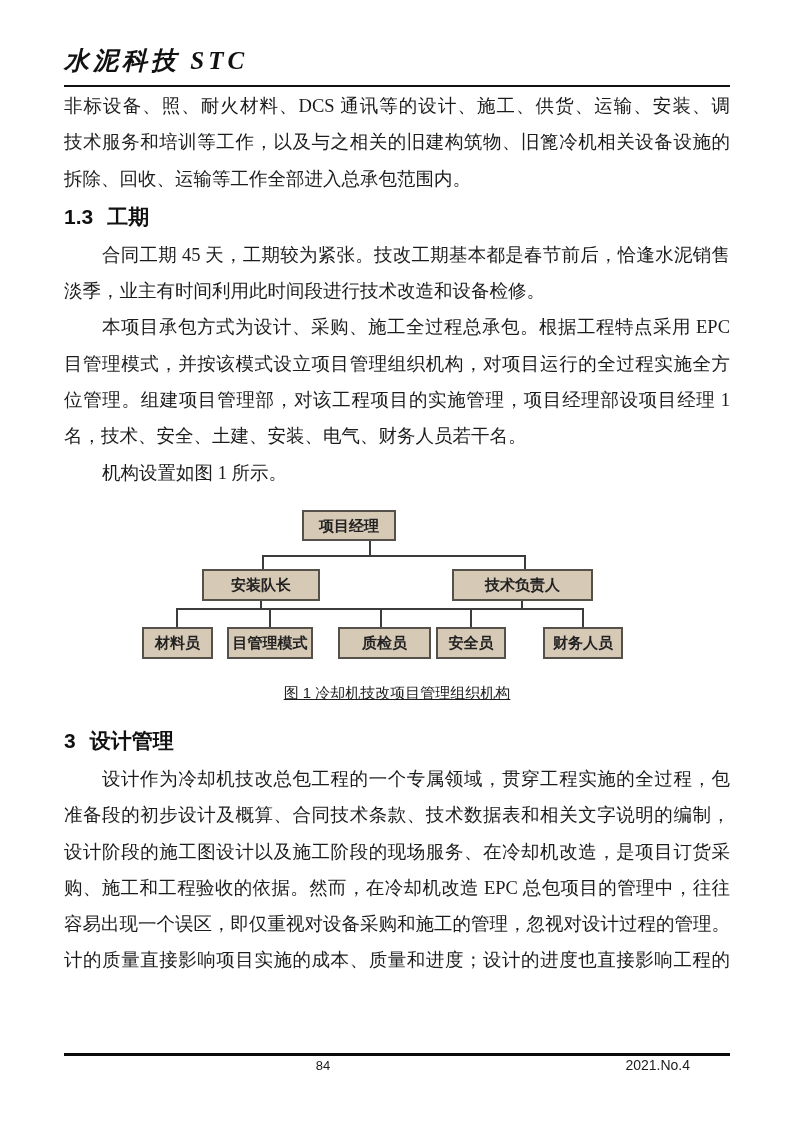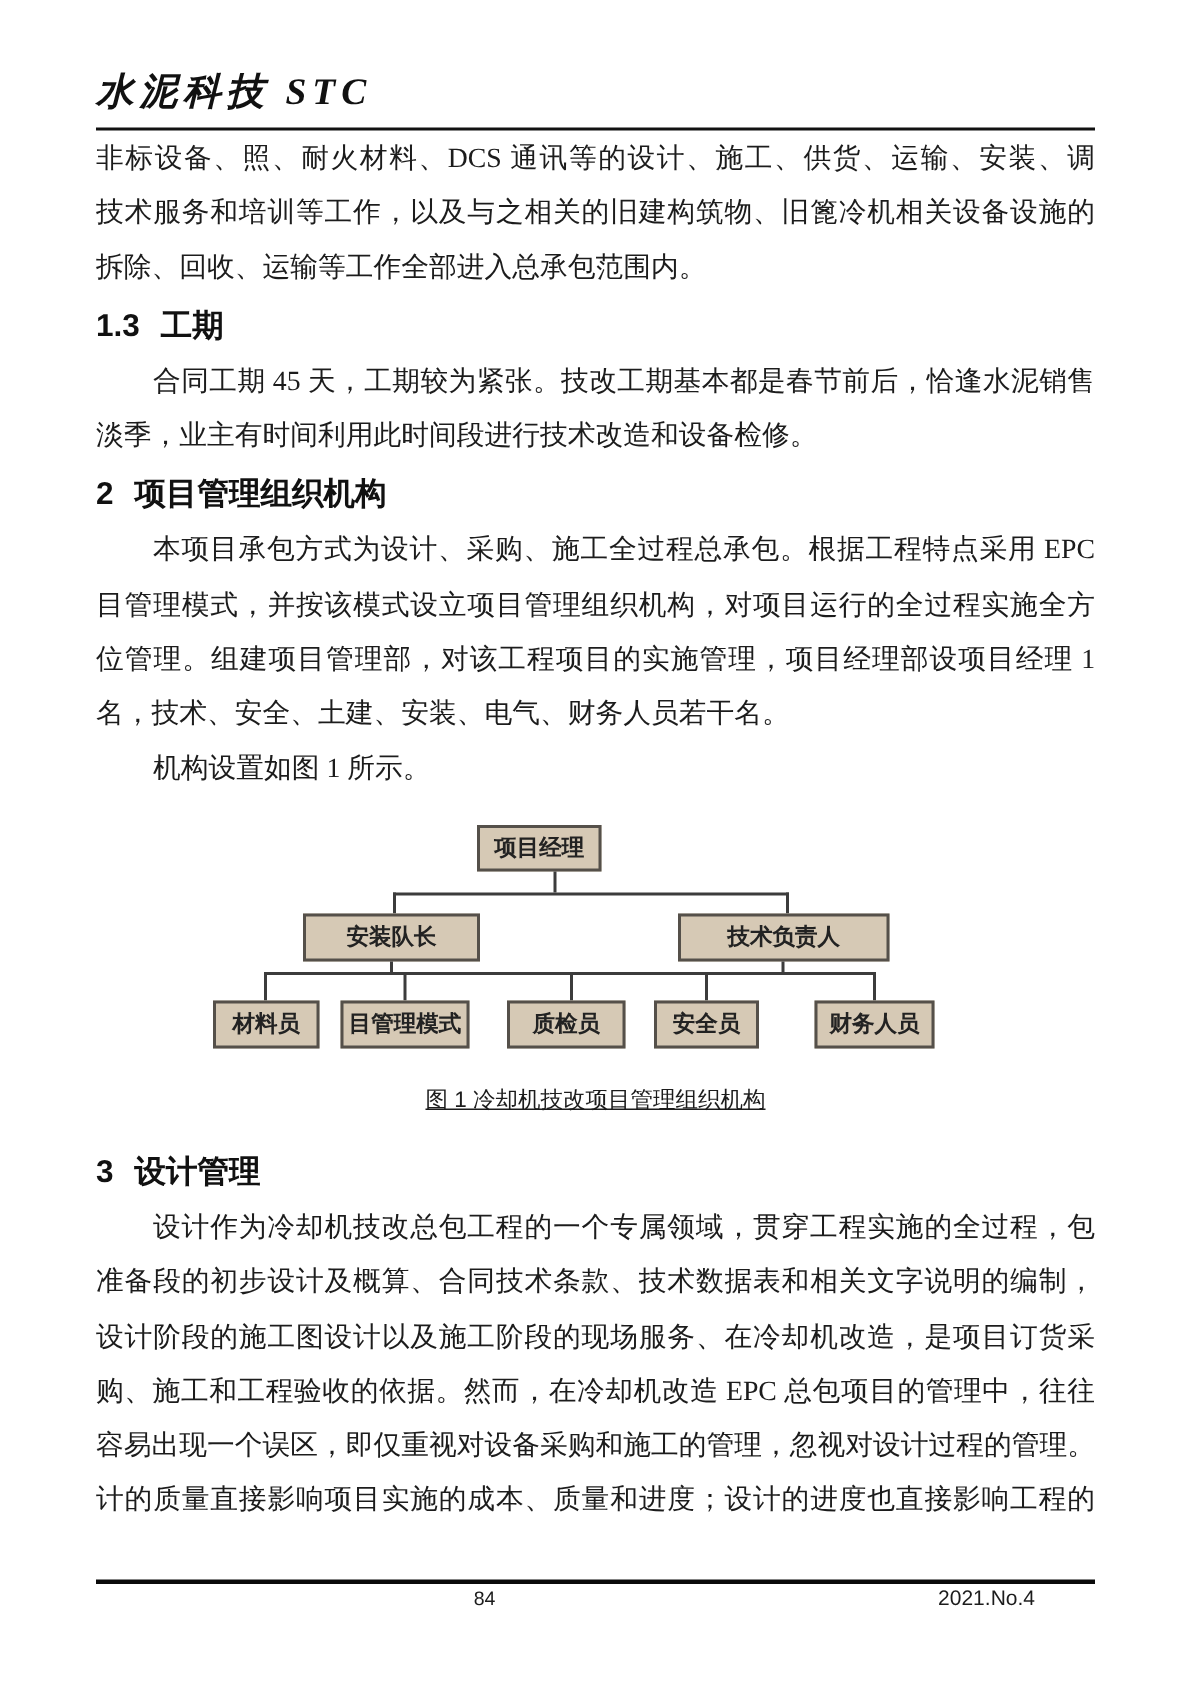--- a/index.html
+++ b/index.html
@@ -68,34 +68,31 @@
     <div class="line j">技术服务和培训等工作，以及与之相关的旧建构筑物、旧篦冷机相关设备设施的</div>
     <div class="line jl">拆除、回收、运输等工作全部进入总承包范围内。</div>
 
     <div class="sec">
       <span class="secnum">1.3</span><span class="sectitle">工期</span>
     </div>
 
     <div class="line j ind">合同工期 45 天，工期较为紧张。技改工期基本都是春节前后，恰逢水泥销售</div>
     <div class="line jl">淡季，业主有时间利用此时间段进行技术改造和设备检修。</div>
 
-    <div class="sec">
-      <span class="secnum">2</span><span class="sectitle">项目管理组织机构</span>
-    </div>
 
     <div class="line j ind">本项目承包方式为设计、采购、施工全过程总承包。根据工程特点采用 EPC 项</div>
     <div class="line j">目管理模式，并按该模式设立项目管理组织机构，对项目运行的全过程实施全方</div>
     <div class="line j">位管理。组建项目管理部，对该工程项目的实施管理，项目经理部设项目经理 1</div>
     <div class="line jl">名，技术、安全、土建、安装、电气、财务人员若干名。</div>
 
     <div class="line jl ind">机构设置如图 1 所示。</div>
 
     <div class="fig">
 
-      <div class="obox r1" style="left:254px;top:19px;width:83px">项目经理</div>
+      <div class="obox r1" style="left:238px;top:19px;width:94px">项目经理</div>
 
       <div class="vline" style="left:305px;top:50px;height:14px"></div>
       <div class="hline" style="left:198px;top:64px;width:264px"></div>
       <div class="vline" style="left:198px;top:64px;height:14px"></div>
       <div class="vline" style="left:460px;top:64px;height:14px"></div>
 
       <div class="obox r2" style="left:138px;top:78px;width:118px">安装队长</div>
       <div class="obox r2" style="left:388px;top:78px;width:141px">技术负责人</div>
 
       <div class="vline" style="left:196px;top:110px;height:9px"></div>
@@ -103,21 +100,21 @@
       <div class="hline" style="left:112px;top:117px;width:408px"></div>
 
       <div class="vline" style="left:112px;top:117px;height:19px"></div>
       <div class="vline" style="left:205px;top:117px;height:19px"></div>
       <div class="vline" style="left:316px;top:117px;height:19px"></div>
       <div class="vline" style="left:406px;top:117px;height:19px"></div>
       <div class="vline" style="left:518px;top:117px;height:19px"></div>
 
       <div class="obox r3" style="left:78px;top:136px;width:71px">材料员</div>
       <div class="obox r3" style="left:163px;top:136px;width:86px">目管理模式</div>
-      <div class="obox r3" style="left:274px;top:136px;width:79px">质检员</div>
+      <div class="obox r3" style="left:274px;top:136px;width:93px">质检员</div>
       <div class="obox r3" style="left:372px;top:136px;width:70px">安全员</div>
       <div class="obox r3" style="left:479px;top:136px;width:80px">财务人员</div>
 
       <div class="fig-caption">图 1 冷却机技改项目管理组织机构</div>
     </div>
 
     <div class="sec">
       <span class="secnum">3</span><span class="sectitle">设计管理</span>
     </div>
 

